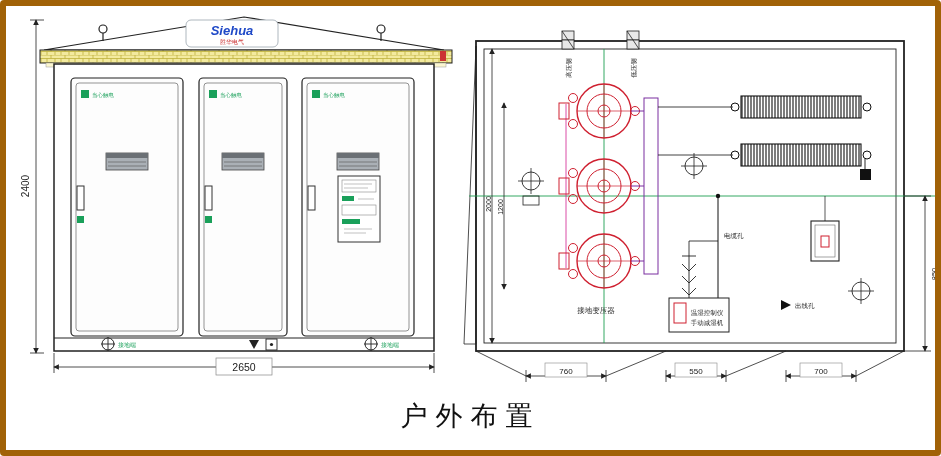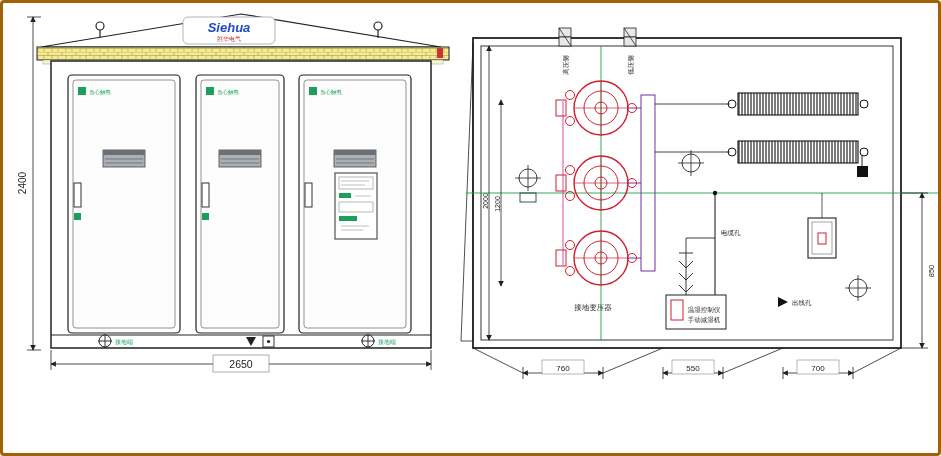--- a/index.html
+++ b/index.html
@@ -1,18 +1,18 @@
 <!DOCTYPE html>
 <html><head>
 <meta charset="utf-8">
 <style>
   html,body{margin:0;padding:0;background:#ffffff;}
   .canvas{
     position:relative;width:941px;height:456px;background:#ffffff;
-    border:3px solid #a16207;border-radius:4px;box-sizing:border-box;overflow:hidden;
+    border:6px solid #a16207;border-radius:4px;box-sizing:border-box;overflow:hidden;
     font-family:"Liberation Sans", sans-serif;
   }
   svg{position:absolute;font-family:"Liberation Sans", sans-serif;}
   .elev{left:10px;top:0;}
   .plan{left:455px;top:20px;}
   .dim line{stroke:#222;stroke-width:0.8;}
   .title{
     position:absolute;left:0;right:0;top:392px;text-align:center;
     font-size:27px;letter-spacing:8px;color:#111;
     font-family:"DejaVu Serif","Liberation Serif",serif;
@@ -298,13 +298,14 @@
       <line x1="325" y1="350" x2="395" y2="350" marker-start="url(#arP)" marker-end="url(#arP)"></line>
       <rect x="84" y="337" width="42" height="14" fill="#fff" stroke="#888" stroke-width="0.6"></rect>
       <rect x="214" y="337" width="42" height="14" fill="#fff" stroke="#888" stroke-width="0.6"></rect>
       <rect x="339" y="337" width="42" height="14" fill="#fff" stroke="#888" stroke-width="0.6"></rect>
       <text x="105" y="348" text-anchor="middle" font-size="8" fill="#222">760</text>
       <text x="235" y="348" text-anchor="middle" font-size="8" fill="#222">550</text>
       <text x="360" y="348" text-anchor="middle" font-size="8" fill="#222">700</text>
     </g>
   </svg>
 
+  <div class="title">户外布置</div>
 </div>
 
 </body></html>

